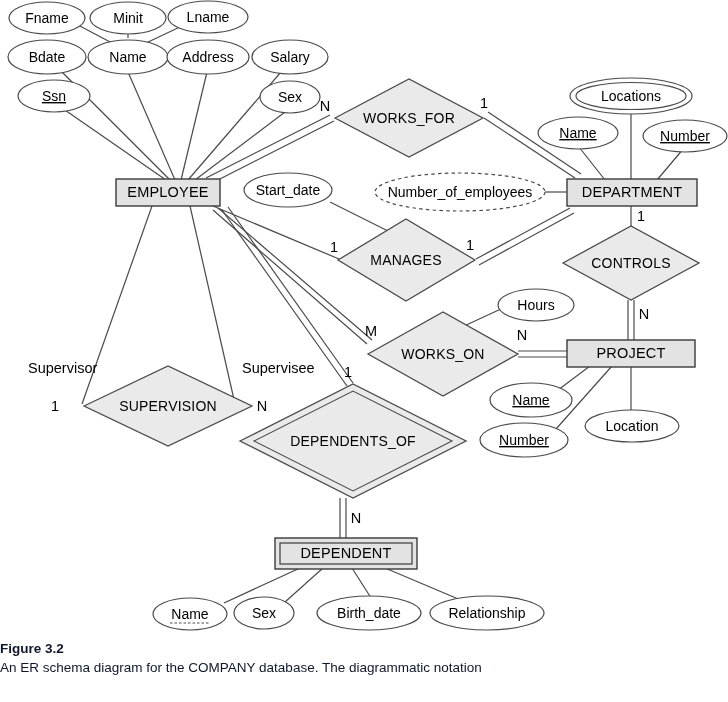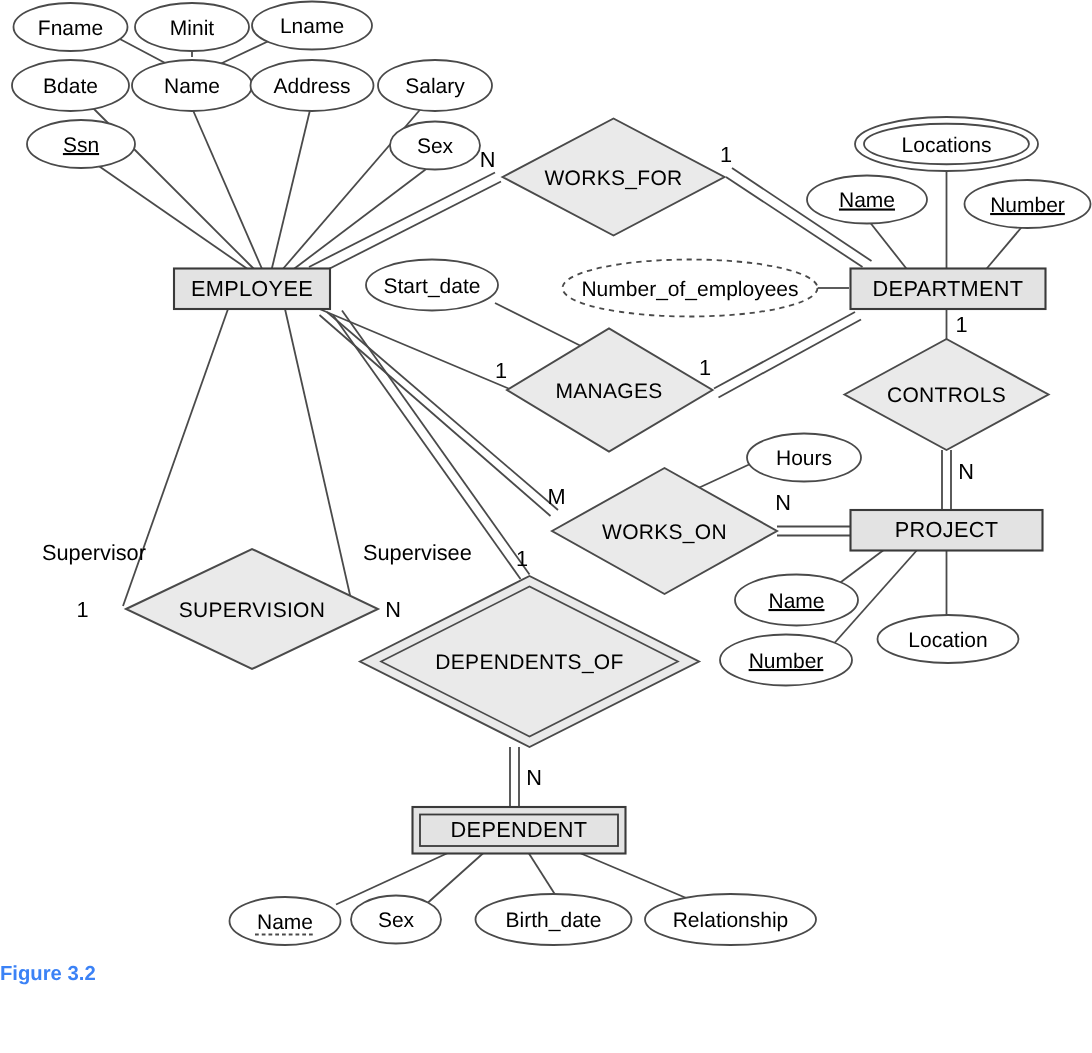--- a/index.html
+++ b/index.html
@@ -26,21 +26,21 @@
   .t-entity{font-size:14.5px;letter-spacing:.2px;}
   .t-rel{font-size:14px;letter-spacing:.2px;}
   .t-attr{font-size:14px;}
   .t-card{font-size:14.5px;}
   .t-role{font-size:14.5px;}
   .u-key{text-decoration:underline;}
 
   .caption{
     position:absolute;left:0;width:652px;
     font-family:"Liberation Sans","DejaVu Sans",sans-serif;
-    color:#3b82f6;
+    color:#0f172a;
   }
   #caption-block{top:640px;}
   .cap-title{font-size:13.5px;font-weight:bold;line-height:1.35;}
   .cap-body{font-size:13.5px;line-height:1.45;}
 </style>
 </head>
 <body>
 
 <div id="figure-root">
 
@@ -313,15 +313,16 @@
     <text class="t-card" x="356" y="523" text-anchor="middle">N</text>
 
     <text class="t-role" x="28" y="373" text-anchor="start">Supervisor</text>
     <text class="t-role" x="242" y="373" text-anchor="start">Supervisee</text>
   </g>
 
 </svg>
 
   <div id="caption-block" class="caption">
     <div class="cap-title">Figure 3.2</div>
+    <div class="cap-body">An ER schema diagram for the COMPANY database. The diagrammatic notation</div>
   </div>
 
 </div>
 
 </body></html>

